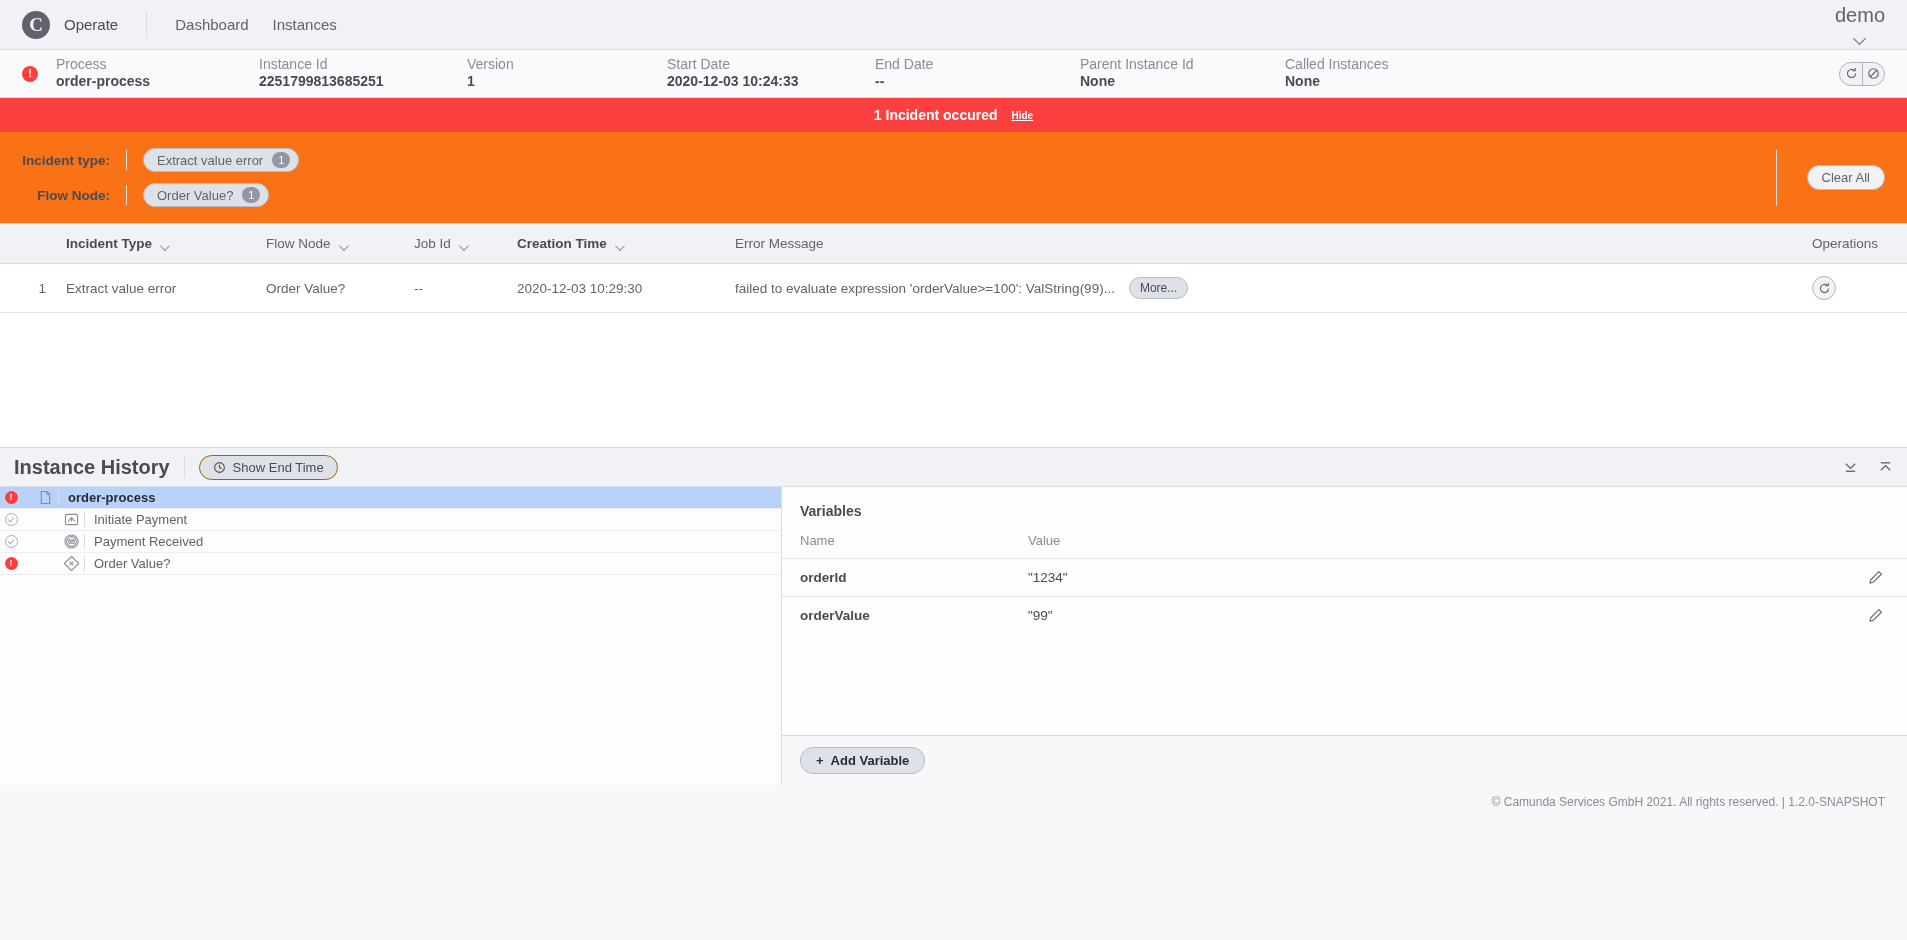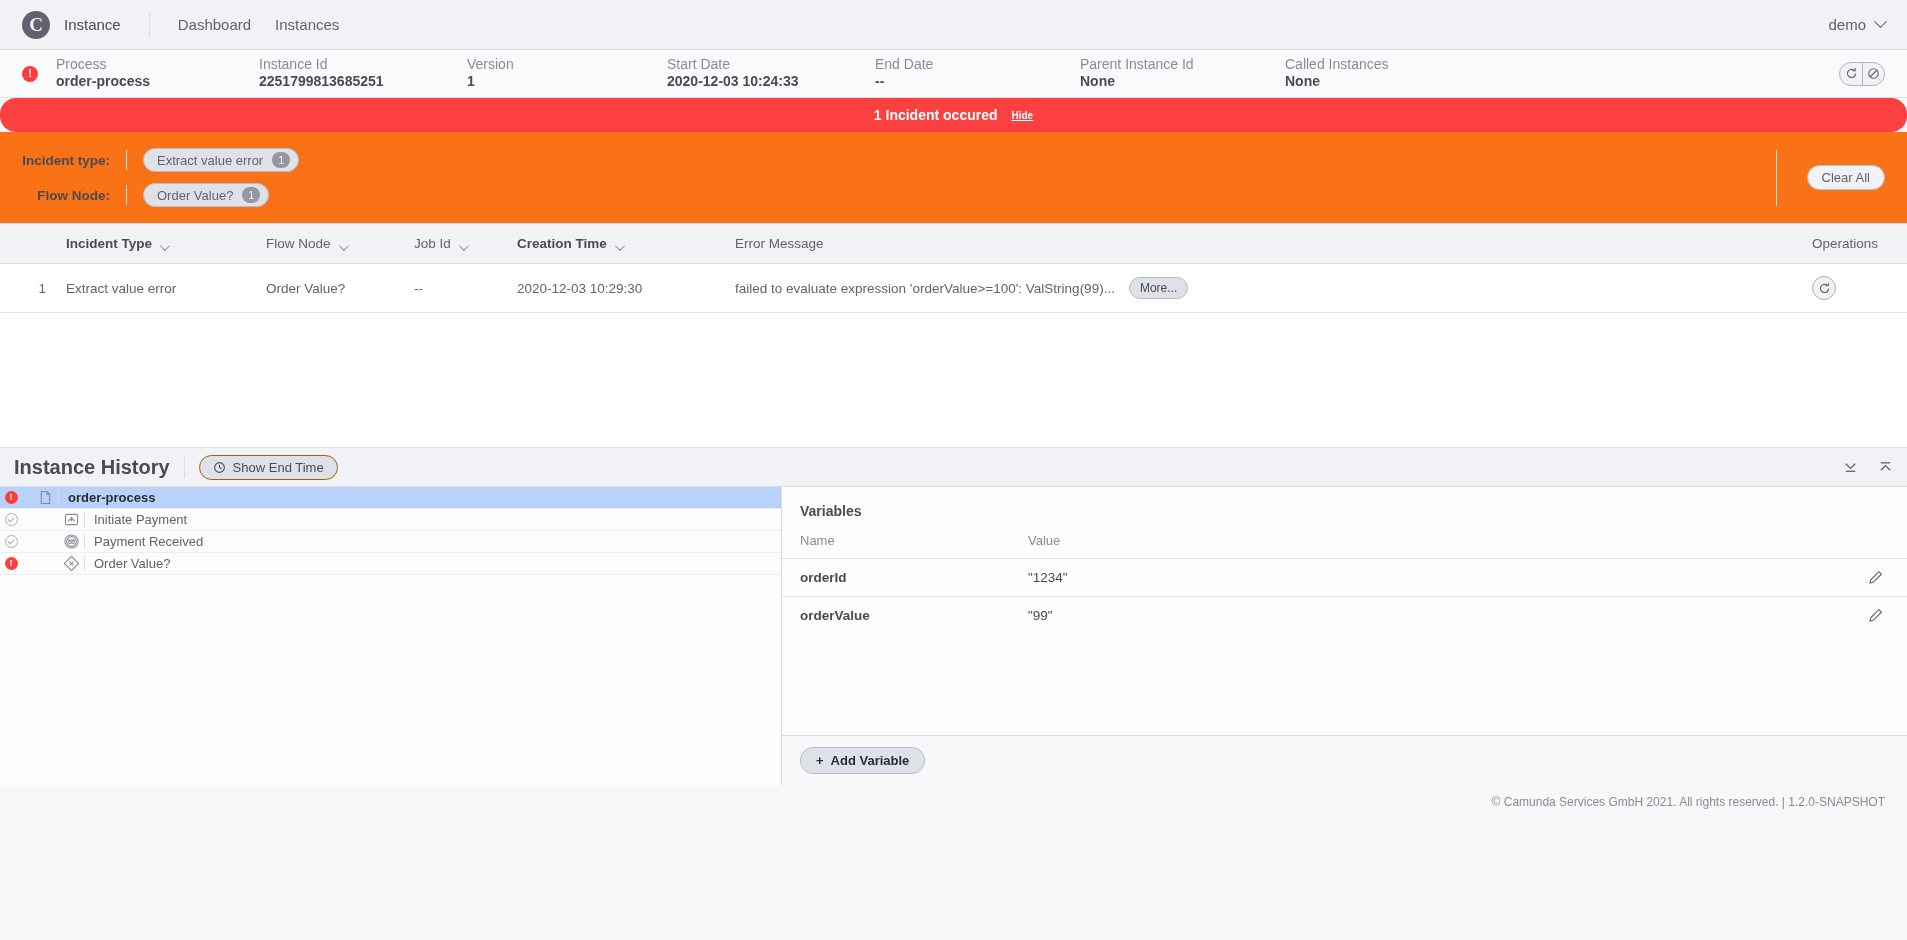--- a/index.html
+++ b/index.html
@@ -28,21 +28,21 @@
   }
   .logo-glyph {
     color: #f1f2f5; font-size: 19px; line-height: 1;
     font-family: "Liberation Serif", serif; font-weight: bold;
   }
   .brand-name { font-size: 15px; color: #4a4a55; font-weight: 500; }
   .nav-sep { width: 1px; height: 26px; background: #d8dce3; margin: 0 28px; }
   .nav-links { display: flex; gap: 24px; }
   .nav-link { font-size: 15px; color: #62626e; cursor: pointer; }
   .spacer { flex: 1; }
-  .user { display: flex; align-items: center; gap: 10px; font-size: 15px; color: #62626e; cursor: pointer; }
+  .user { display: flex; align-items: center; gap: 10px; font-size: 20px; color: #62626e; cursor: pointer; flex-direction: column; }
   .chev {
     width: 9px; height: 9px;
     border-right: 1.6px solid #62626e; border-bottom: 1.6px solid #62626e;
     transform: rotate(45deg) translate(-2px,-2px);
   }
 
   
   .inst-header {
     height: 48px;
     background: #f9fafc;
@@ -70,21 +70,21 @@
   .ops-btn {
     width: 22px; height: 22px;
     display: flex; align-items: center; justify-content: center;
     cursor: pointer; color: #62626e;
   }
   .ops-btn + .ops-btn { border-left: 1px solid #b0b4c0; }
 
   
   .banner {
     height: 34px; background: #fc3f3f;
-    display: flex; align-items: center; justify-content: center; gap: 14px; border-radius: 16px;
+    display: flex; align-items: center; justify-content: center; gap: 14px;
   }
   .banner-text { color: #fff; font-size: 14px; font-weight: bold; }
   .banner-link { color: #fff; font-size: 10px; font-weight: bold; text-decoration: underline; cursor: pointer; }
 
   
   .filters {
     background: #f97316;
     border-bottom: 1px solid #d8dce3;
     padding: 16px 22px 16px 22px;
     display: flex; align-items: center;
@@ -276,21 +276,21 @@
   }
 </style>
 </head>
 <body>
 
 <div class="topnav">
   <div class="brand">
     <div class="logo">
       <span class="logo-glyph">C</span>
     </div>
-    <span class="brand-name">Instance</span>
+    <span class="brand-name">Operate</span>
   </div>
   <div class="nav-sep"></div>
   <div class="nav-links">
     <span class="nav-link">Dashboard</span>
     <span class="nav-link">Instances</span>
   </div>
   <div class="spacer"></div>
   <div class="user">
     <span>demo</span>
     <span class="chev"></span>

